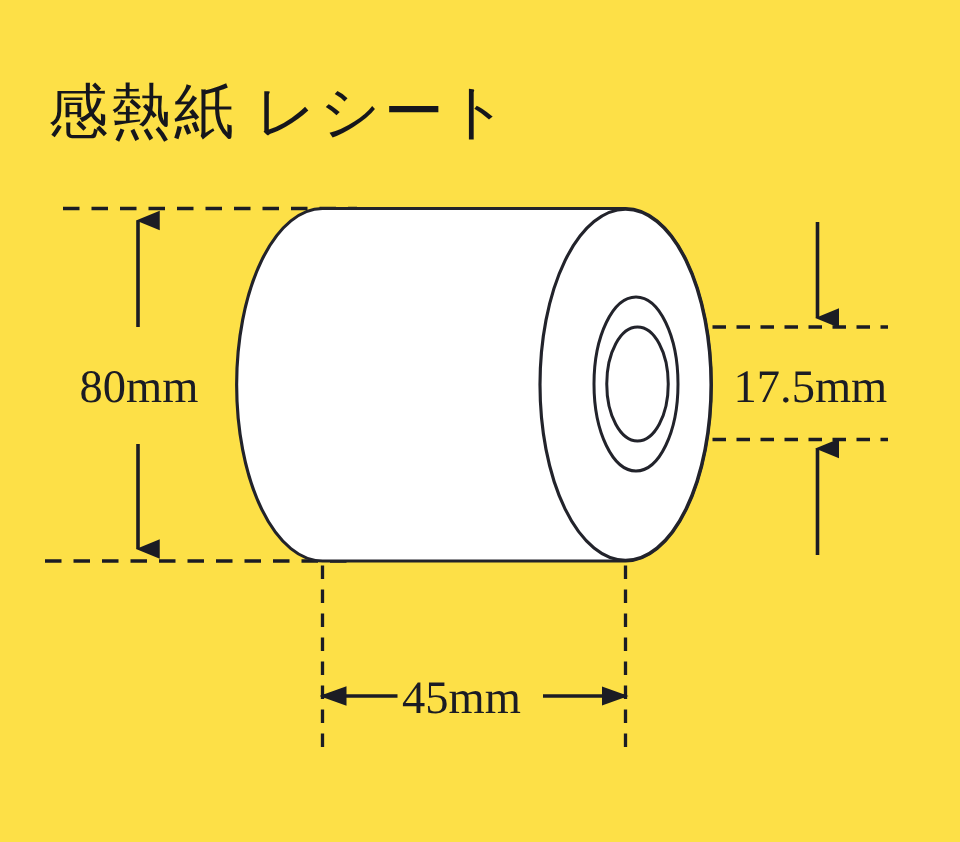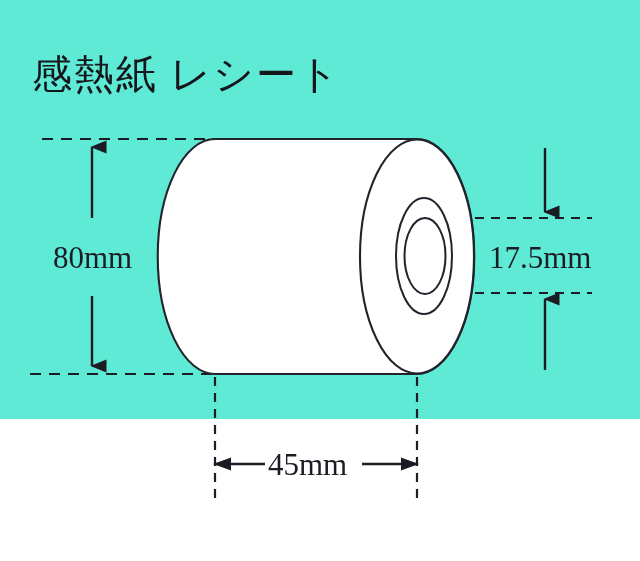--- a/index.html
+++ b/index.html
@@ -9,22 +9,22 @@
   }
   body {
     width: 640px;
     height: 561px;
     overflow: hidden;
     font-family: "Liberation Serif", "DejaVu Serif", serif;
   }
   #diagram-root {
     position: relative;
     width: 640px;
-    height: 419px;
-    background: #5eead4;
+    height: 561px;
+    background: #fde047;
   }
   svg.figure {
     position: absolute;
     left: 0;
     top: 0;
     width: 640px;
     height: 561px;
     display: block;
   }
   .title-text {

